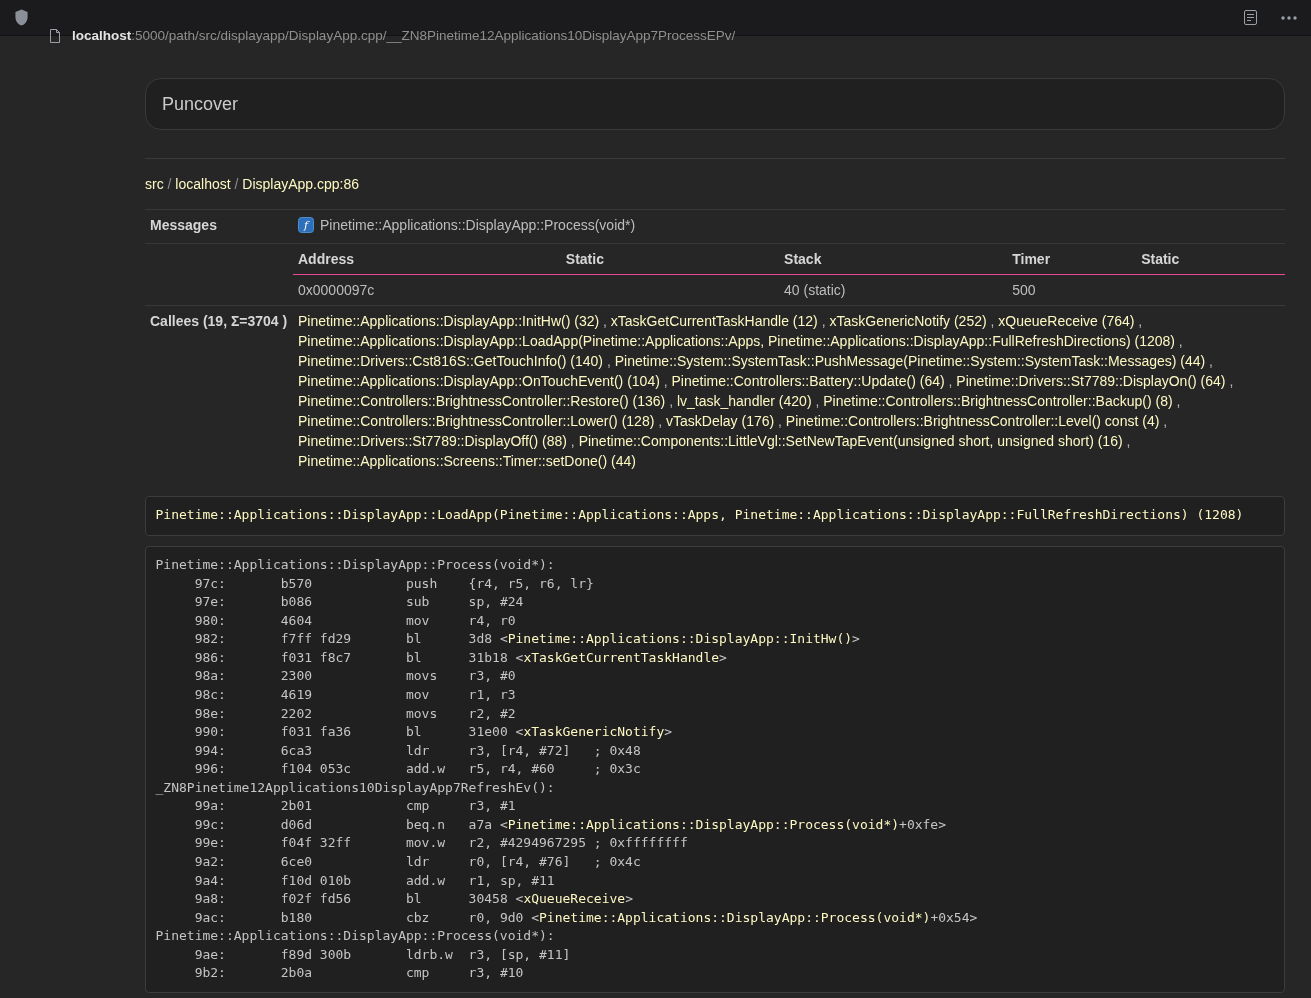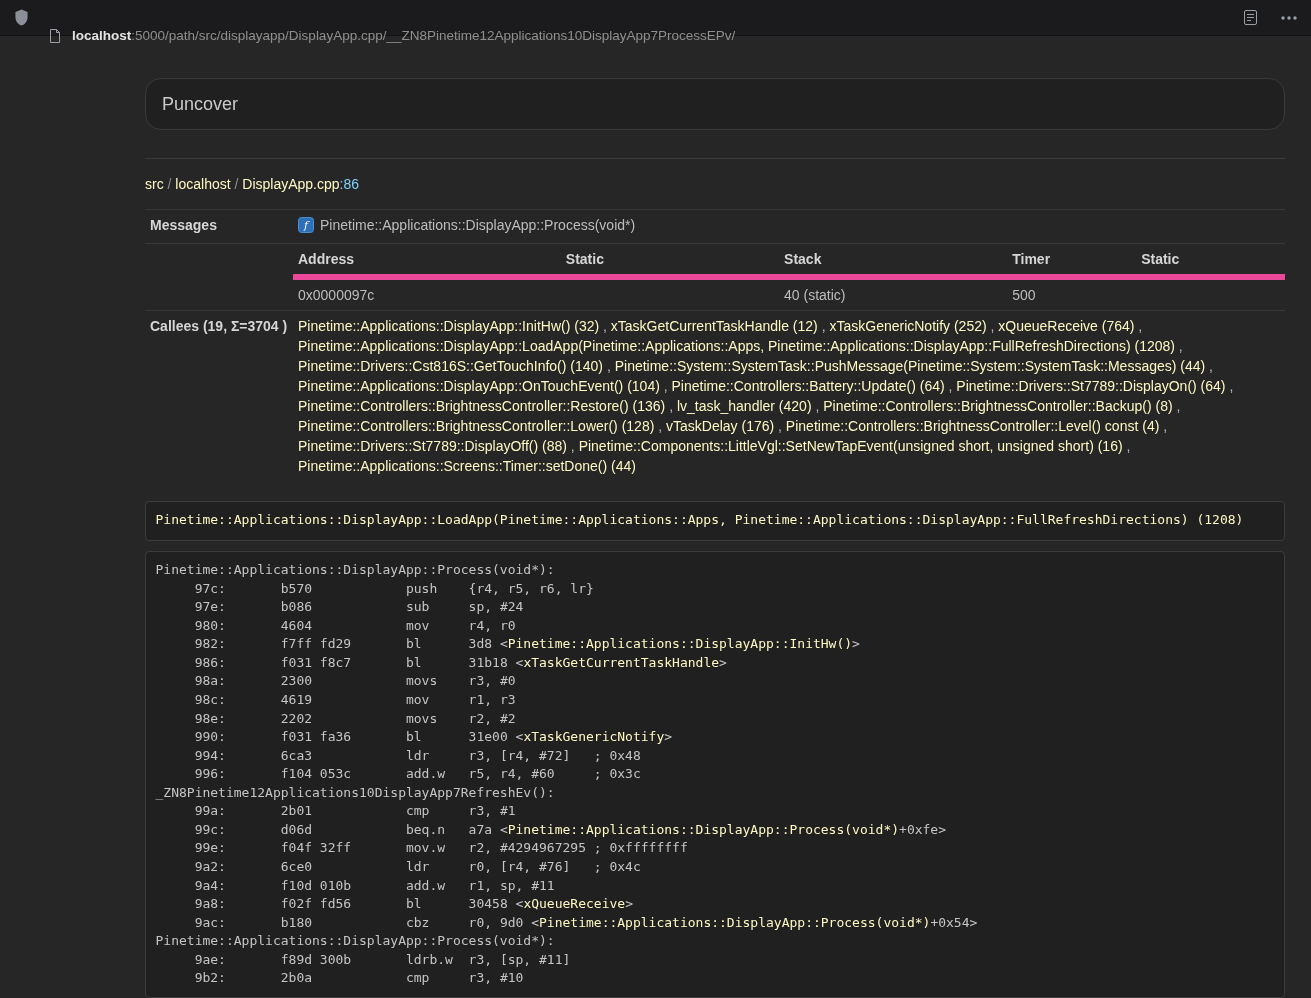--- a/index.html
+++ b/index.html
@@ -30,34 +30,34 @@
   .navbar {
     background: #202020; border: 1px solid #3a3a3a; border-radius: 16px;
     margin-bottom: 28px; min-height: 52px;
   }
   .brand { display: inline-block; padding: 15px 16px; font-size: 18px; line-height: 20px; color: #cbcbcb; }
 
   hr { border: 0; border-top: 1px solid #3a3a3a; margin: 0; }
 
   .crumbs { margin: 16px 0 14px; font-size: 14px; }
   .crumbs .sep { color: #8d8d8d; }
-  .crumbs .suffix { color: #7dd3fc; }
+  .crumbs .suffix { color: #fef9c3; }
 
   table.tbl { width: 100%; border-collapse: collapse; }
   .tbl > tbody > tr > th, .tbl > tbody > tr > td {
     border-top: 1px solid #383838; padding: 5px; vertical-align: top; text-align: left;
     line-height: 20px;
   }
   .tbl > tbody > tr > th { color: #d6d6d6; font-weight: bold; white-space: nowrap; width: 148px; }
   .tbl td.nopad { padding: 0; }
 
   table.inner { width: 100%; border-collapse: collapse; }
   .inner th {
     padding: 5px; text-align: left; color: #d6d6d6; font-weight: bold;
-    border-bottom: 6px solid #ec4899; line-height: 20px;
+    border-bottom: 1px solid #ec4899; line-height: 20px;
   }
   .inner td { padding: 5px; line-height: 20px; }
 
   .fn-icon { display: inline-block; vertical-align: -3px; margin-right: 6px; }
 
   pre {
     font-family: "DejaVu Sans Mono", monospace;
     font-size: 13px; line-height: 1.42857;
     background: #202020; border: 1px solid #3c3c3c; border-radius: 4px;
     padding: 9.5px; margin: 20px 0 10px;

